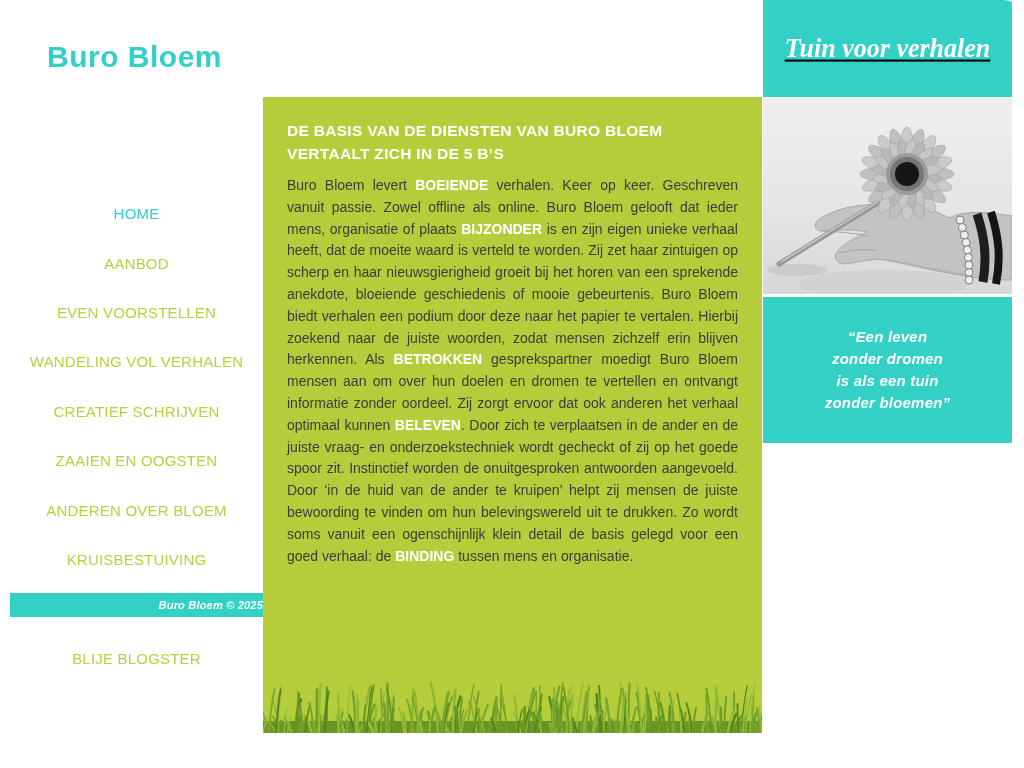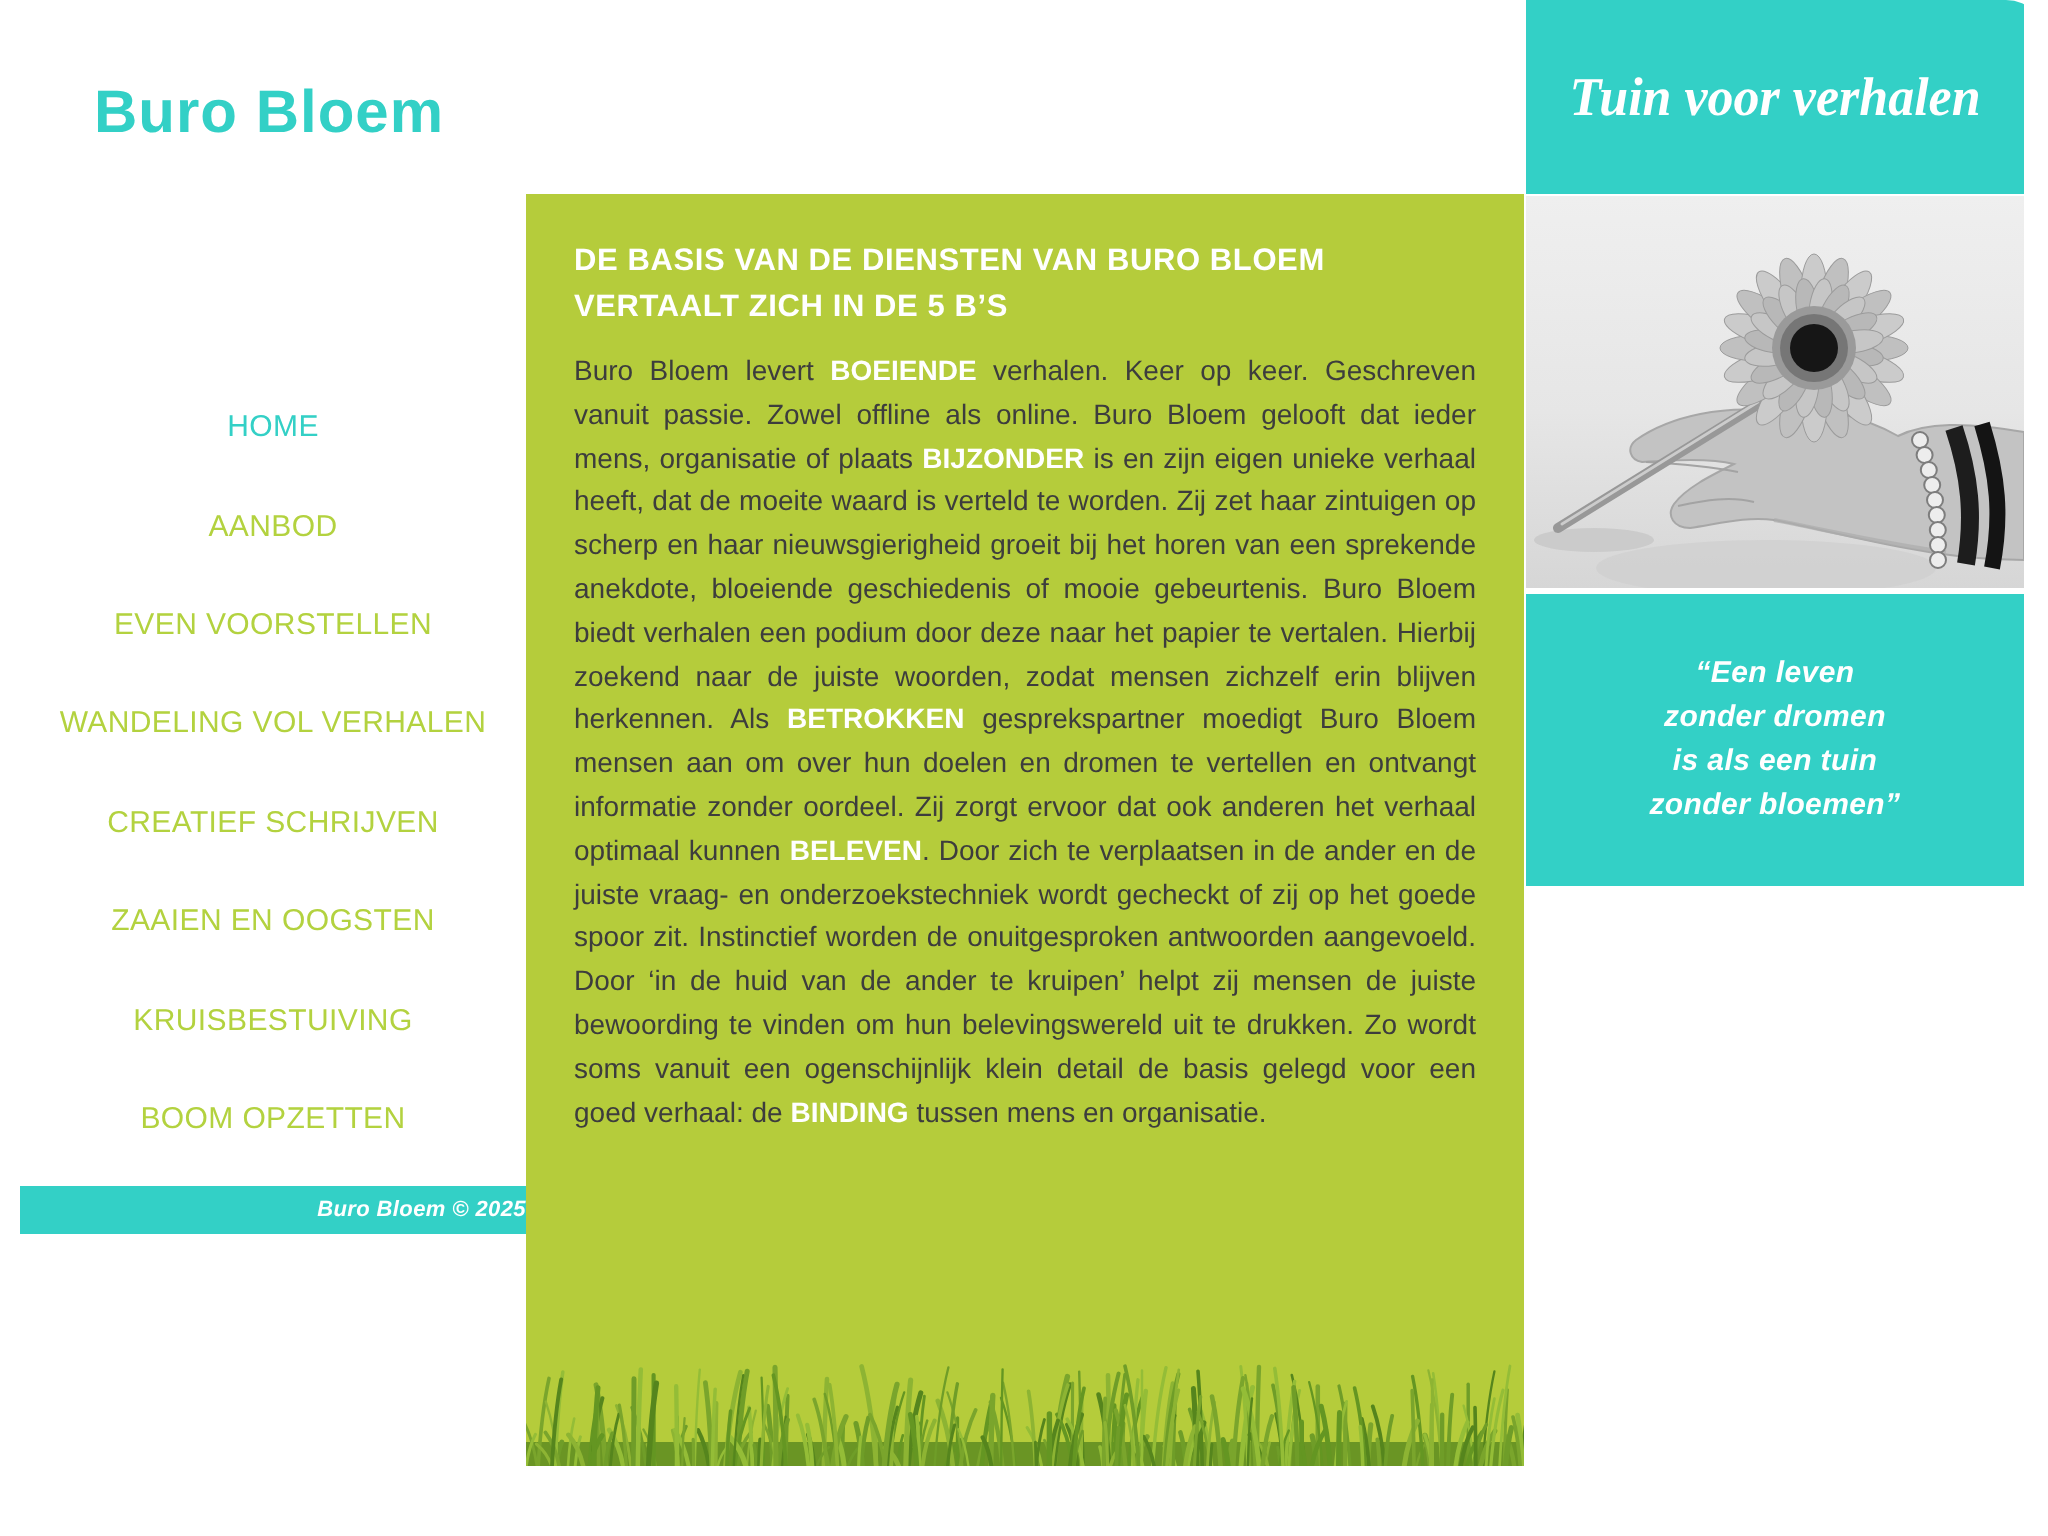--- a/index.html
+++ b/index.html
@@ -8,21 +8,21 @@
     font-family:"Liberation Sans", sans-serif;
     border-radius:21px;
     --teal:#33d0c6;--green:#b5cc3b;--navgreen:#b3d23f;--ink:#3d3d3d;
   }
   .logo{
     position:absolute;left:47px;top:40px;font-size:30px;font-weight:bold;
     color:var(--teal);letter-spacing:.5px;cursor:pointer;white-space:nowrap;
   }
   .tagline-block{
     position:absolute;left:763px;top:0;width:249px;height:97px;background:var(--teal);
-    display:flex;align-items:center;justify-content:center;
+    display:flex;align-items:center;justify-content:center;text-decoration:underline;
   }
   .tagline{
     color:#ffffff;font-family:cursive;font-style:italic;font-weight:bold;
     font-size:26px;white-space:nowrap;transform:scaleY(1.05);
   }
   .nav{position:absolute;left:10px;top:197px;width:253px;display:flex;flex-direction:column;gap:16px;}
   .nav-item{
     height:33.4px;display:flex;align-items:center;justify-content:center;
     color:var(--navgreen);font-size:15px;letter-spacing:.2px;cursor:pointer;
     text-decoration:none;white-space:nowrap;
@@ -70,20 +70,21 @@
     <div class="tagline">Tuin voor verhalen</div>
   </div>
 
   <nav class="nav" id="nav">
       <a class="nav-item active">HOME</a>
       <a class="nav-item">AANBOD</a>
       <a class="nav-item">EVEN VOORSTELLEN</a>
       <a class="nav-item">WANDELING VOL VERHALEN</a>
       <a class="nav-item">CREATIEF SCHRIJVEN</a>
       <a class="nav-item">ZAAIEN EN OOGSTEN</a>
+      <a class="nav-item">ANDEREN OVER BLOEM</a>
       <a class="nav-item">KRUISBESTUIVING</a>
       <a class="nav-item">BOOM OPZETTEN</a>
       <a class="nav-item">BLIJE BLOGSTER</a>
     </nav>
 
   <main class="content">
     <h1>DE BASIS VAN DE DIENSTEN VAN BURO BLOEM VERTAALT ZICH IN DE 5 B’S</h1>
     <p id="article-paragraph"><span>Buro Bloem levert </span><span class="hl">BOEIENDE</span><span> verhalen. Keer op keer. Geschreven vanuit passie. Zowel offline als online. Buro Bloem gelooft dat ieder mens, organisatie of plaats </span><span class="hl">BIJZONDER</span><span> is en zijn eigen unieke verhaal heeft, dat de moeite waard is verteld te worden. Zij zet haar zintuigen op scherp en haar nieuwsgierigheid groeit bij het horen van een sprekende anekdote, bloeiende geschiedenis of mooie gebeurtenis. Buro Bloem biedt verhalen een podium door deze naar het papier te vertalen. Hierbij zoekend naar de juiste woorden, zodat mensen zichzelf erin blijven herkennen. Als </span><span class="hl">BETROKKEN</span><span> gesprekspartner moedigt Buro Bloem mensen aan om over hun doelen en dromen te vertellen en ontvangt informatie zonder oordeel. Zij zorgt ervoor dat ook anderen het verhaal optimaal kunnen </span><span class="hl">BELEVEN</span><span>. Door zich te verplaatsen in de ander en de juiste vraag- en onderzoekstechniek wordt gecheckt of zij op het goede spoor zit. Instinctief worden de onuitgesproken antwoorden aangevoeld. Door ‘in de huid van de ander te kruipen’ helpt zij mensen de juiste bewoording te vinden om hun belevingswereld uit te drukken. Zo wordt soms vanuit een ogenschijnlijk klein detail de basis gelegd voor een goed verhaal: de </span><span class="hl">BINDING</span><span> tussen mens en organisatie.</span></p>
     <svg class="grass" id="grass-svg" viewBox="0 0 499 54" preserveAspectRatio="none">
         <rect x="0" y="42" width="499" height="12" fill="#5d8b21" opacity="0.85"></rect>

